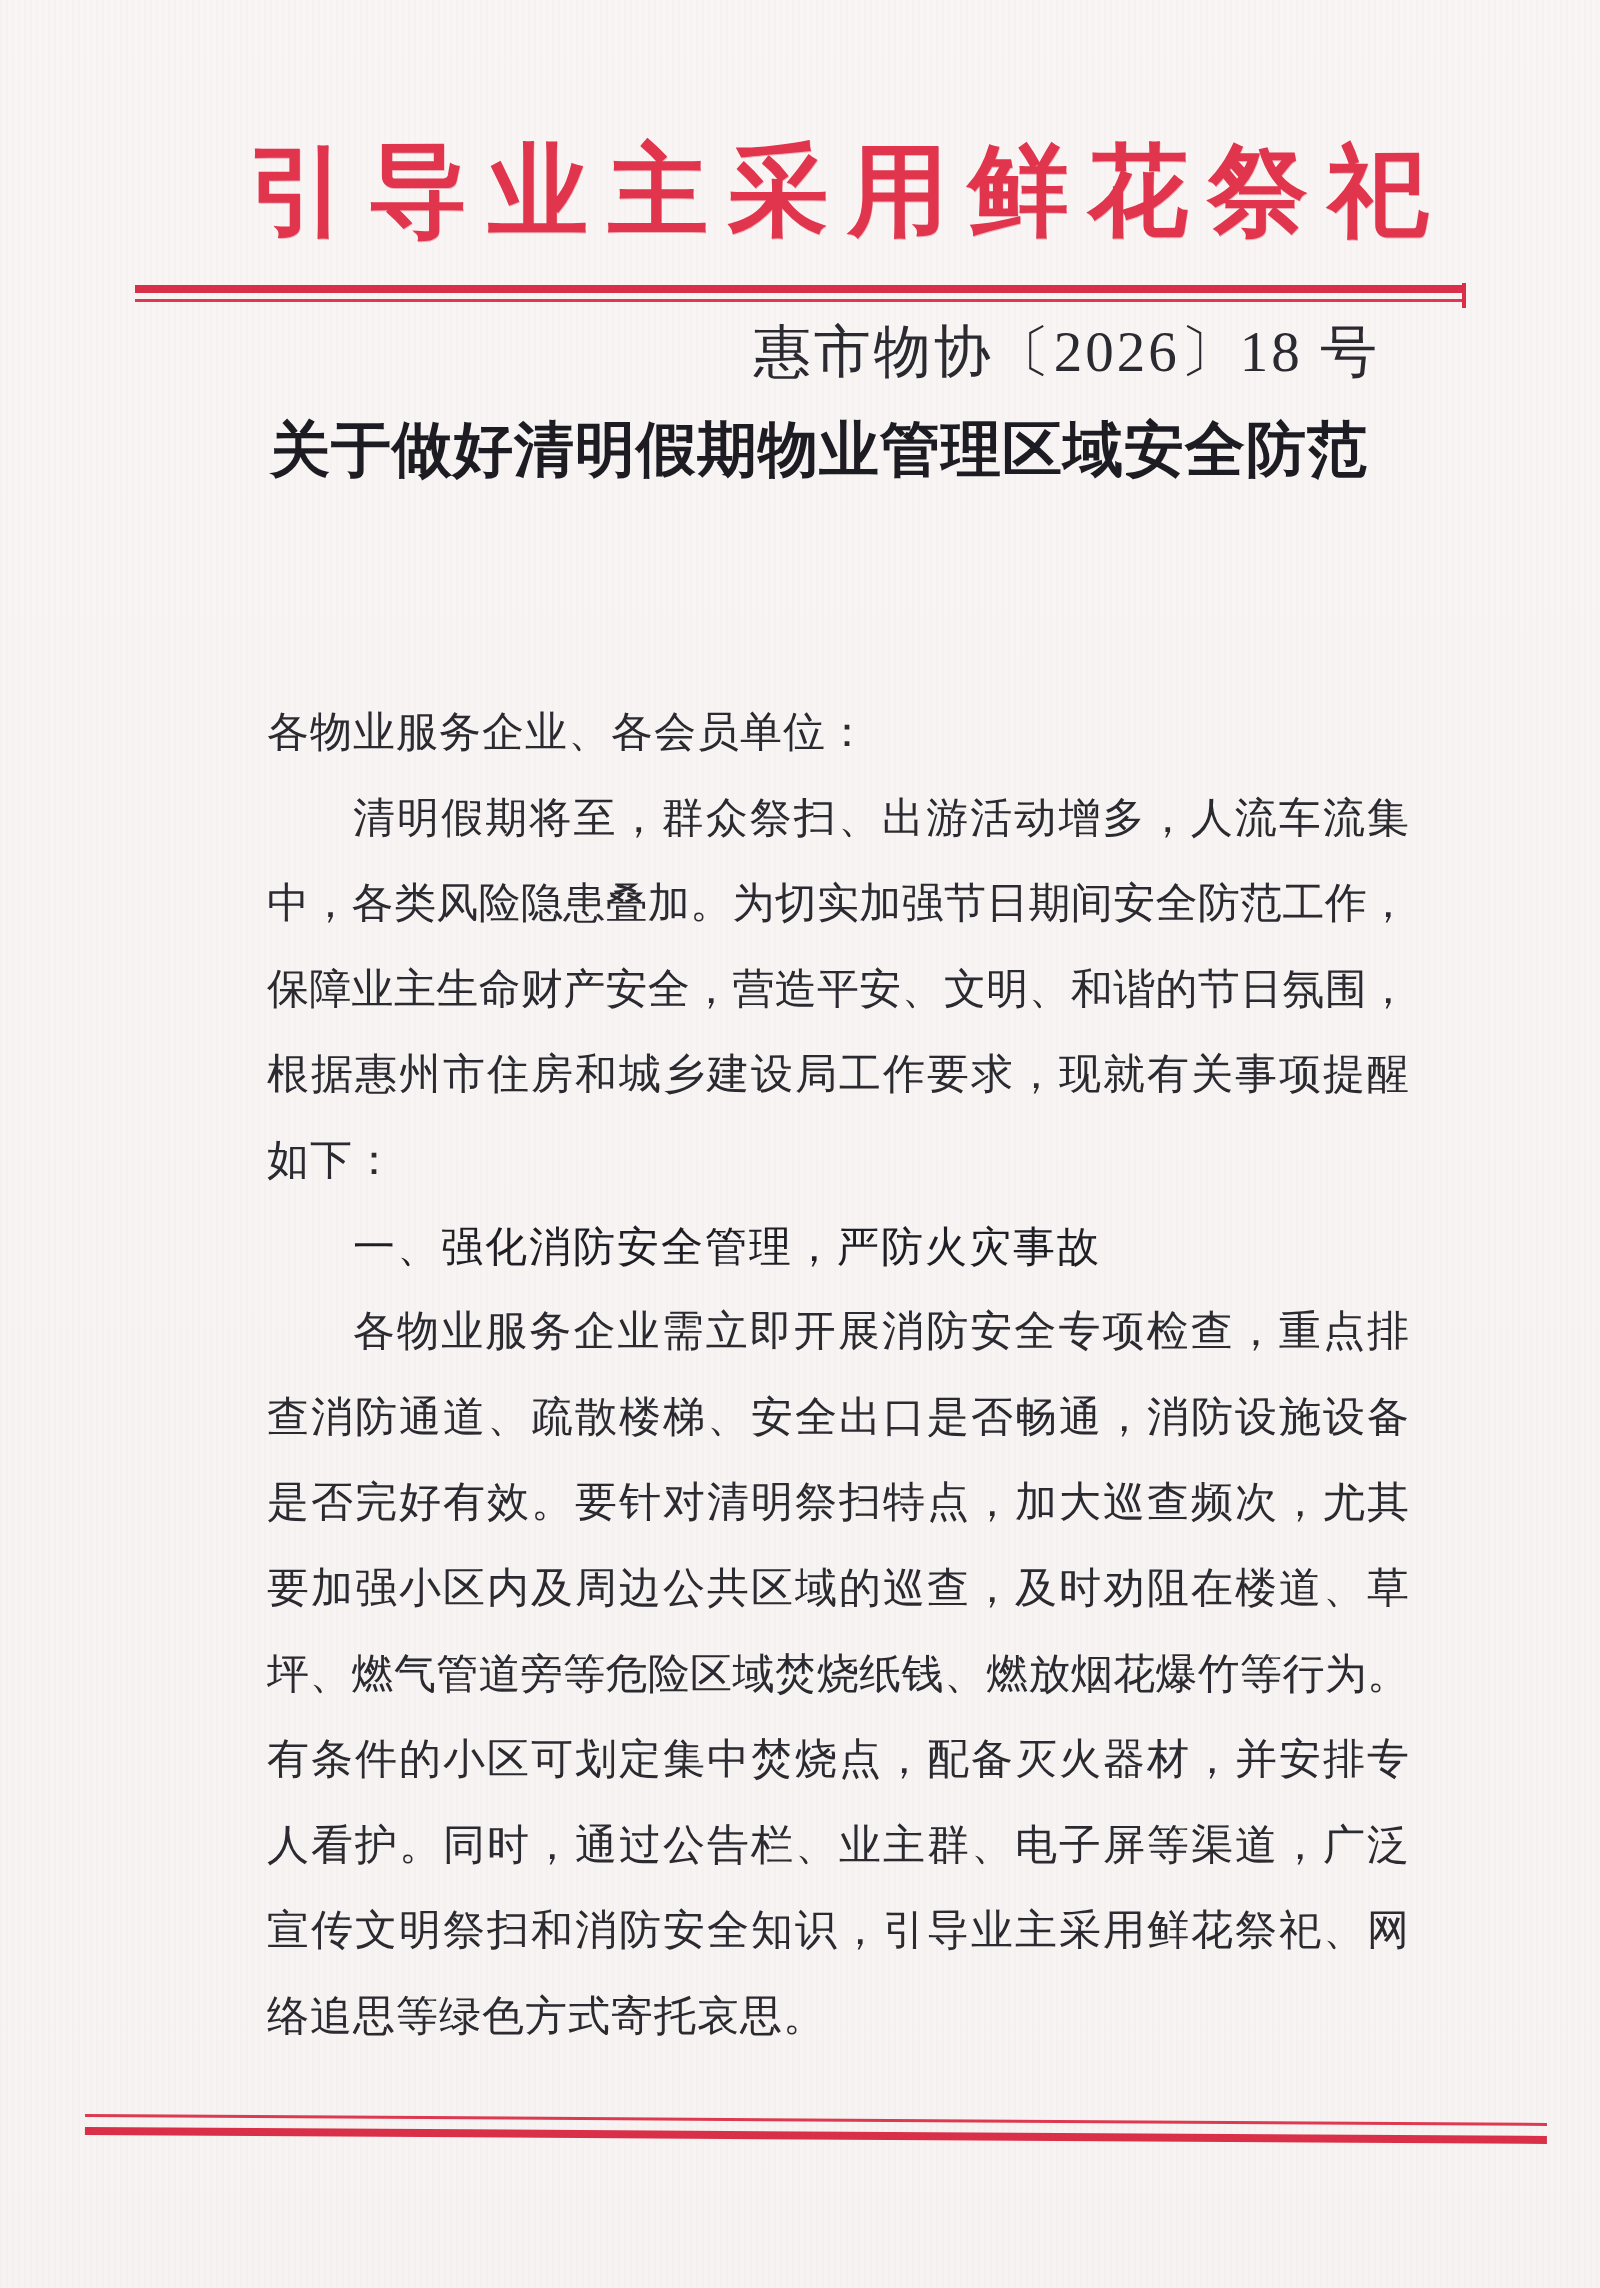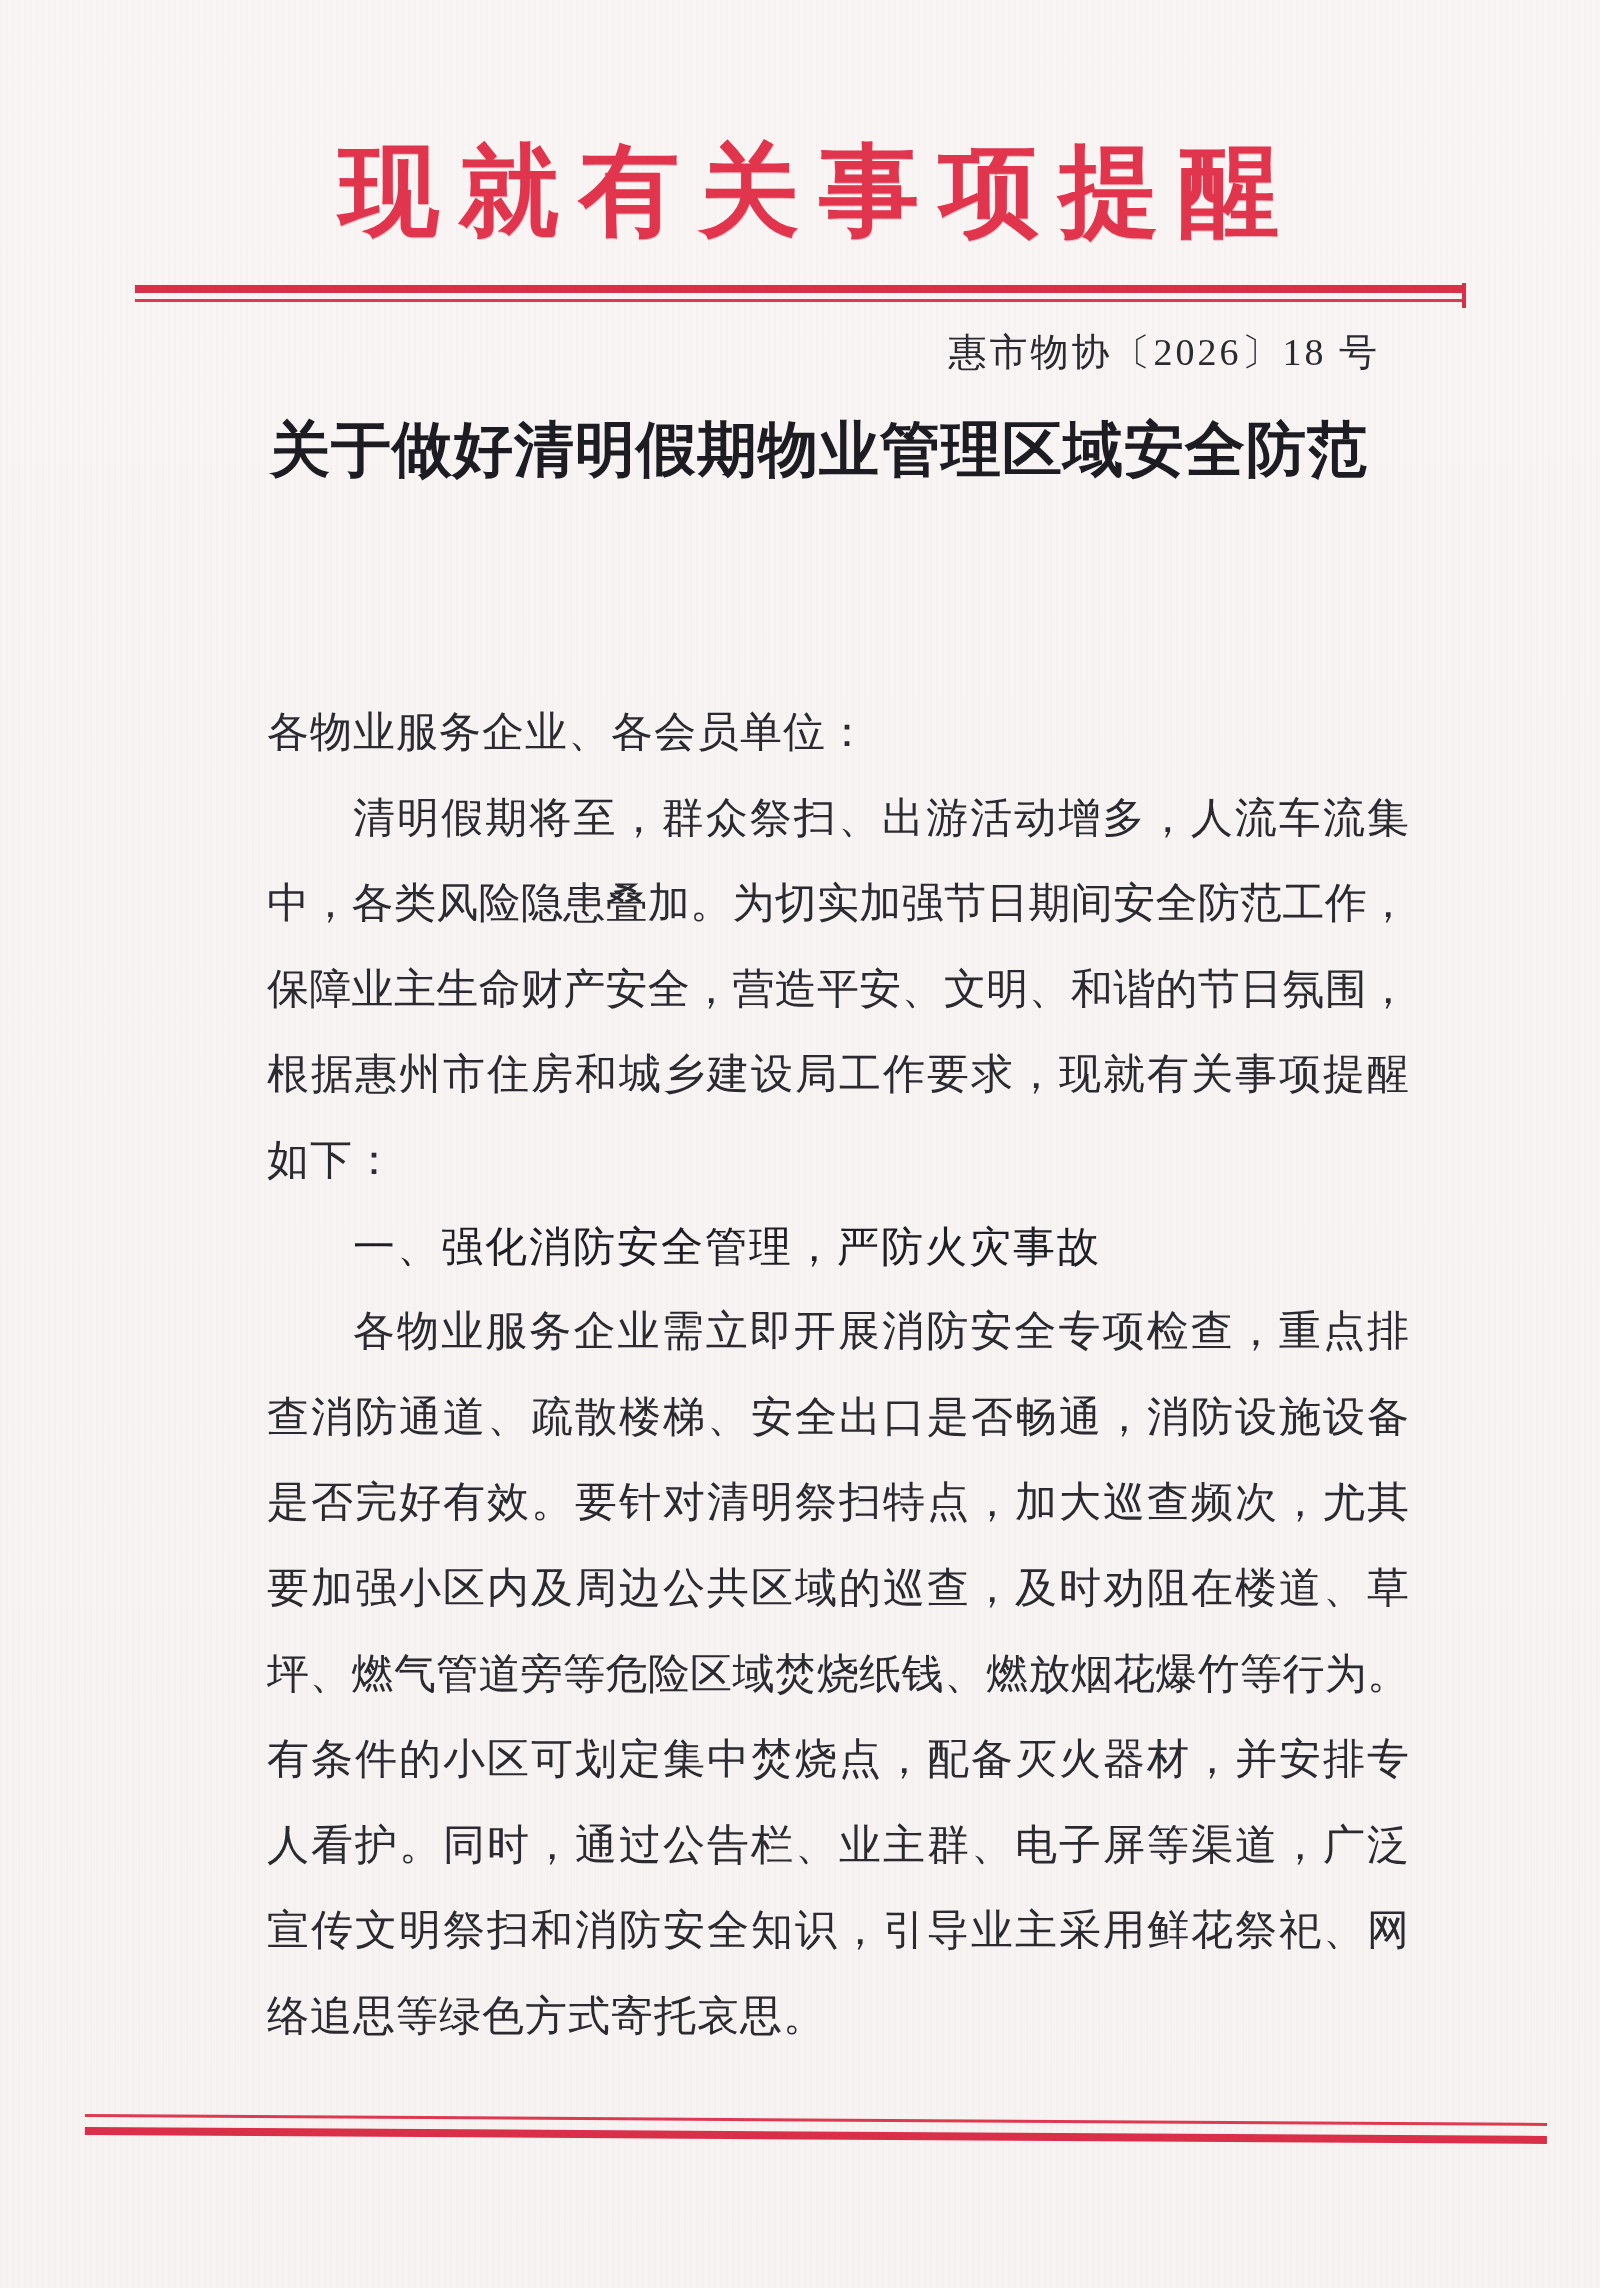--- a/index.html
+++ b/index.html
@@ -61,21 +61,21 @@
     top: 283px;
     width: 4px;
     height: 25px;
     background: #d92f48;
   }
 
   .doc-number {
     position: absolute;
     top: 326px;
     right: 220px;
-    font-size: 38px;
+    font-size: 57px;
     line-height: 52px;
     letter-spacing: 3px;
     color: #2b2a30;
     white-space: nowrap;
   }
 
   .doc-title-line1, .doc-title-line2 {
     position: absolute;
     left: 248px;
     width: 1142px;
@@ -142,21 +142,21 @@
     left: 0; top: 15px;
     width: 100%; height: 8px;
     background: #d92f48;
   }
 </style>
 </head>
 <body>
 
 <div class="page">
 
-  <div class="org-name">现就有关事项提醒</div>
+  <div class="org-name">引导业主采用鲜花祭祀</div>
 
   <div class="top-rule-thick"></div>
   <div class="top-rule-thin"></div>
   <div class="top-rule-endcap"></div>
 
   <div class="doc-number">惠市物协〔2026〕18 号</div>
 
   <div class="doc-title-line1">关于做好清明假期物业管理区域安全防范</div>
 
   <div class="body-block">

